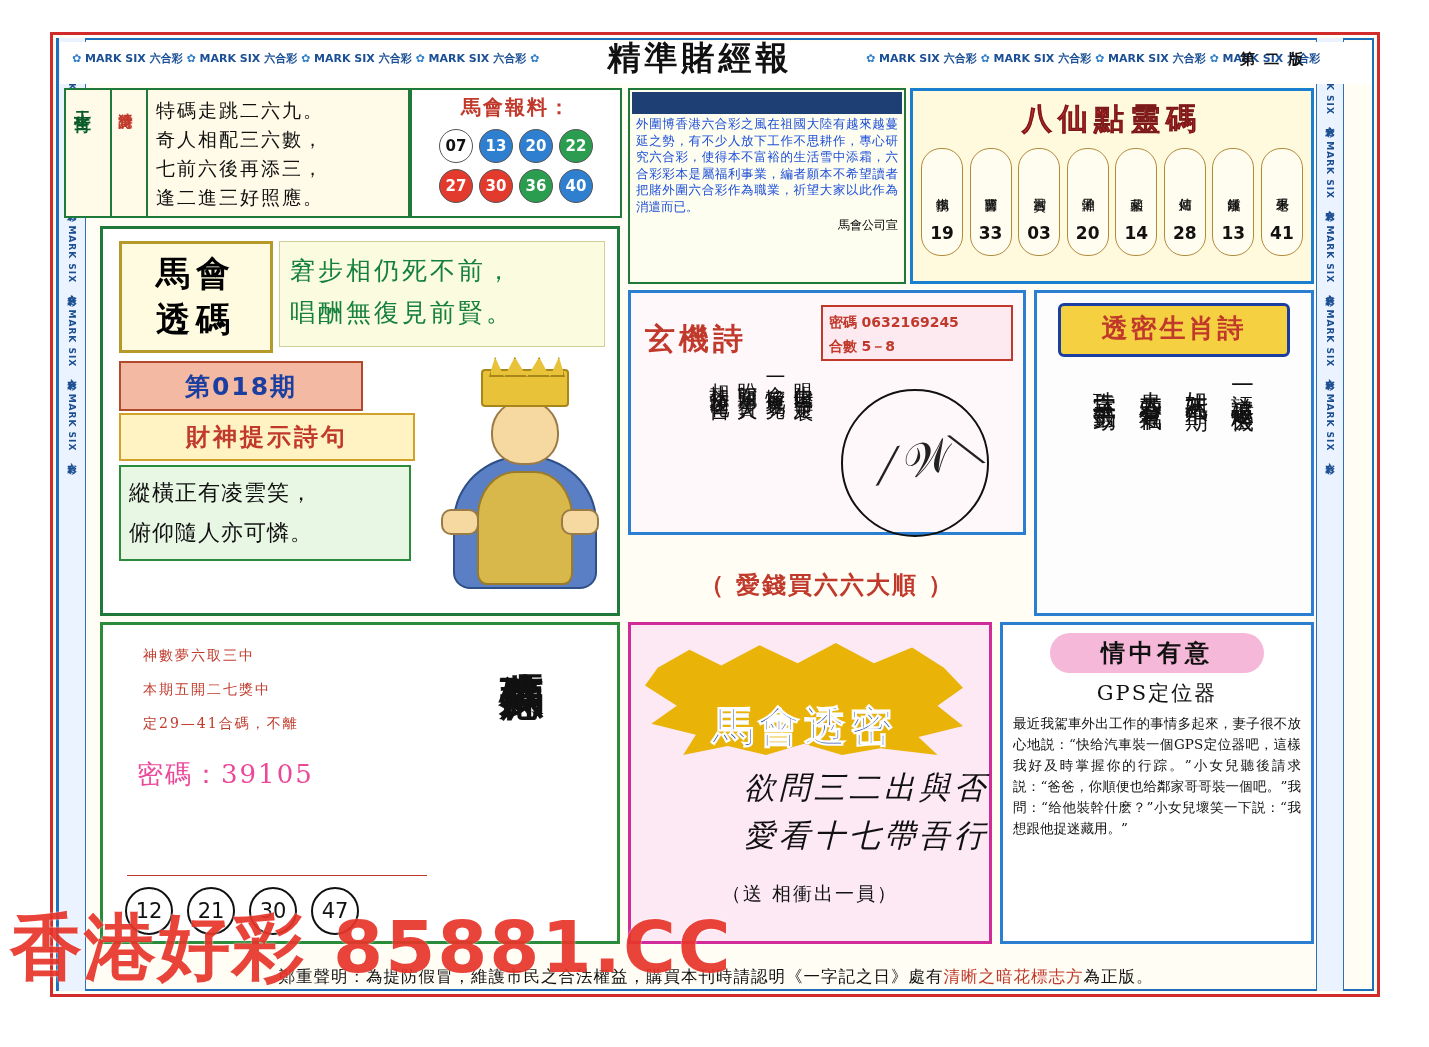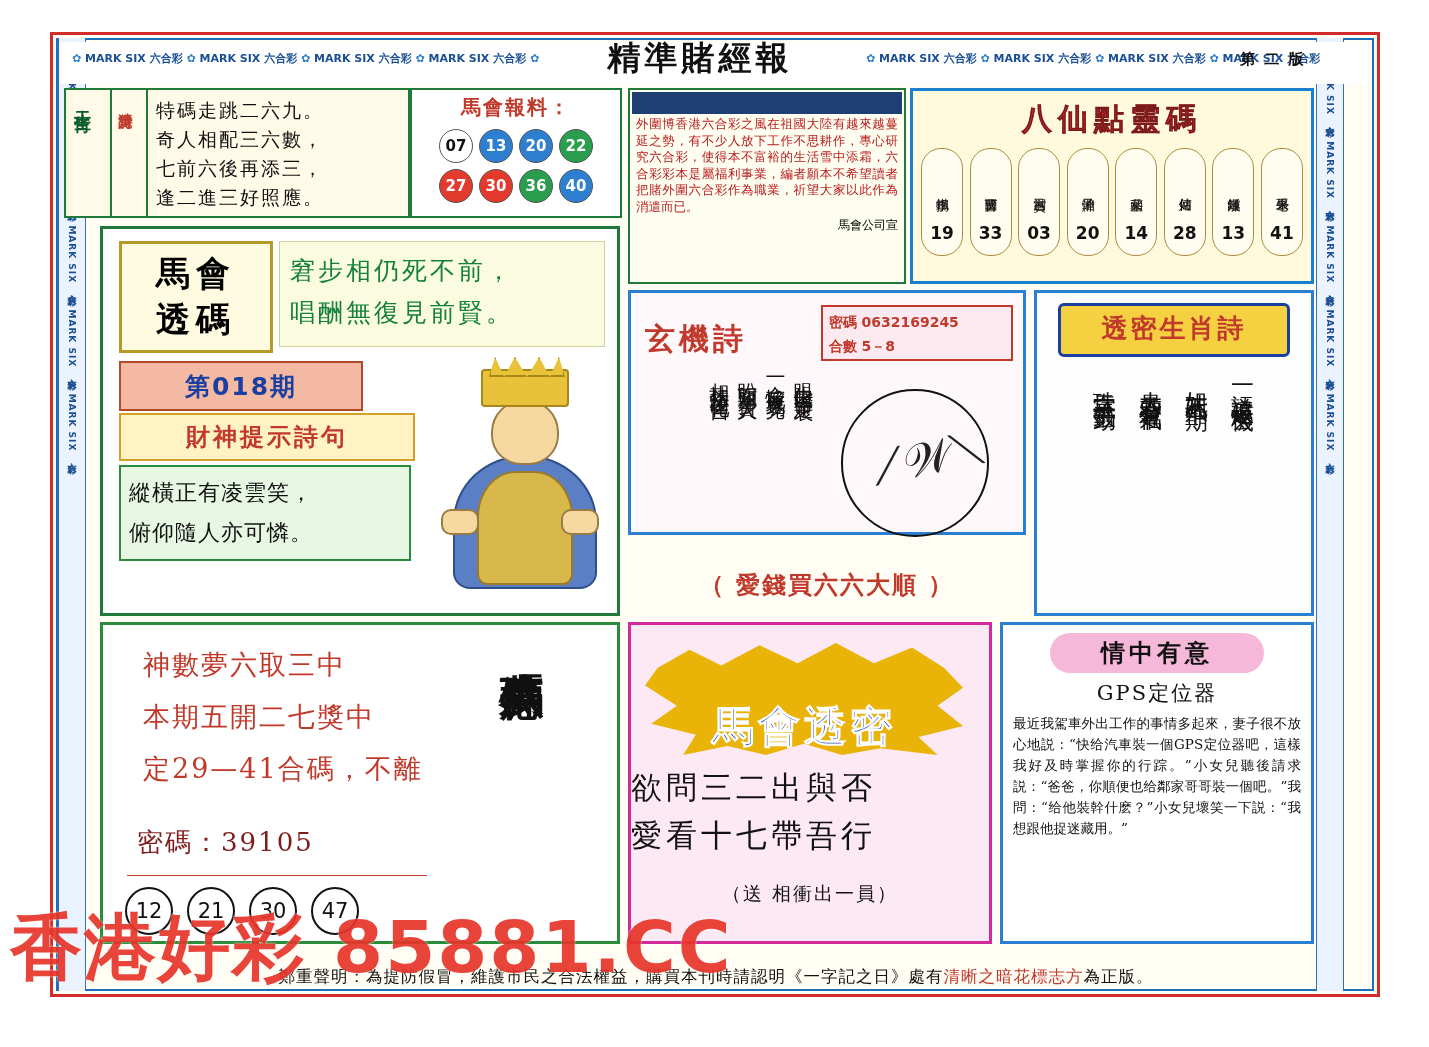--- a/index.html
+++ b/index.html
@@ -129,21 +129,21 @@
   #p-waiwei{
     left:628px;top:88px;width:278px;height:196px;
     border:2px solid #1f7a3a;background:#fdfdf0;
     padding:4px 6px;overflow:hidden;
   }
   #p-waiwei .strip{
     height:22px;background:#1d3f73;margin:-2px -4px 2px -4px;
   }
   #p-waiwei .body{
     font-family:"DejaVu Serif","Liberation Serif",serif;
-    font-size:12.5px;line-height:16.5px;color:#b91c1c;
+    font-size:12.5px;line-height:16.5px;color:#1d4ed8;
     text-align:justify;
   }
   #p-waiwei .sign{text-align:right;font-size:12px;margin-top:2px;}
 
   
   #p-baxian{
     left:910px;top:88px;width:404px;height:196px;
     border:3px solid #1b7fd0;background:#fff9de;
   }
   #p-baxian .t{
@@ -285,28 +285,28 @@
     font-size:23px;line-height:30px;letter-spacing:3px;color:#111;
   }
 
   
   #p-shenshu{
     left:100px;top:622px;width:520px;height:322px;
     border:3px solid #2a8c3a;background:#ffffff;
   }
   #p-shenshu .l1,#p-shenshu .l2,#p-shenshu .l3{
     font-family:"DejaVu Serif","Liberation Serif",serif;
-    font-size:27px;color:#c0392b;letter-spacing:2px;
+    font-size:14px;color:#c0392b;letter-spacing:2px;
     margin:0 0 0 40px;
   }
   #p-shenshu .l1{padding-top:22px;}
   #p-shenshu .l2{padding-top:16px;}
   #p-shenshu .l3{padding-top:16px;}
   #p-shenshu .mima{
-    margin:38px 0 0 34px;font-size:26px;color:#7f1d1d;letter-spacing:2px;
+    margin:24px 0 0 34px;font-size:26px;color:#ec4899;letter-spacing:2px;
     font-family:"DejaVu Serif","Liberation Serif",serif;
   }
   #p-shenshu .rule{
     position:absolute;left:24px;top:250px;width:300px;border-top:1px solid #c0392b;
   }
   #p-shenshu .nums{
     position:absolute;left:22px;top:262px;display:flex;gap:14px;
   }
   #p-shenshu .nums .n{
     width:44px;height:44px;border-radius:50%;border:2px solid #111;
@@ -330,23 +330,24 @@
     background:#eab308;
     clip-path:polygon(4% 22%,14% 6%,24% 20%,36% 2%,48% 18%,60% 0%,72% 18%,84% 4%,94% 22%,100% 40%,92% 56%,100% 74%,86% 84%,92% 100%,74% 94%,62% 100%,50% 90%,38% 100%,26% 92%,12% 100%,16% 82%,2% 72%,10% 56%,0% 38%);
     display:flex;align-items:flex-end;justify-content:center;
   }
   .starburst span{
     font-size:42px;font-weight:bold;color:#1b3fa0;letter-spacing:4px;
     font-family:"DejaVu Serif","Liberation Serif",serif;
     -webkit-text-stroke:1px #ffffff;
   }
   #p-toumi2 .l{
-    text-align:left;font-size:31px;color:#111;letter-spacing:4px;
+    text-align:right;font-size:31px;color:#111;letter-spacing:4px;
     font-family:"DejaVu Serif","Liberation Serif",serif;
     margin-top:6px;
+    font-style:italic;
   }
   #p-toumi2 .l.first{margin-top:142px;}
   #p-toumi2 .foot{
     text-align:center;font-size:19px;color:#111;margin-top:24px;letter-spacing:2px;
     font-family:"DejaVu Serif","Liberation Serif",serif;
   }
 
   
   #p-gps{
     left:1000px;top:622px;width:314px;height:322px;

